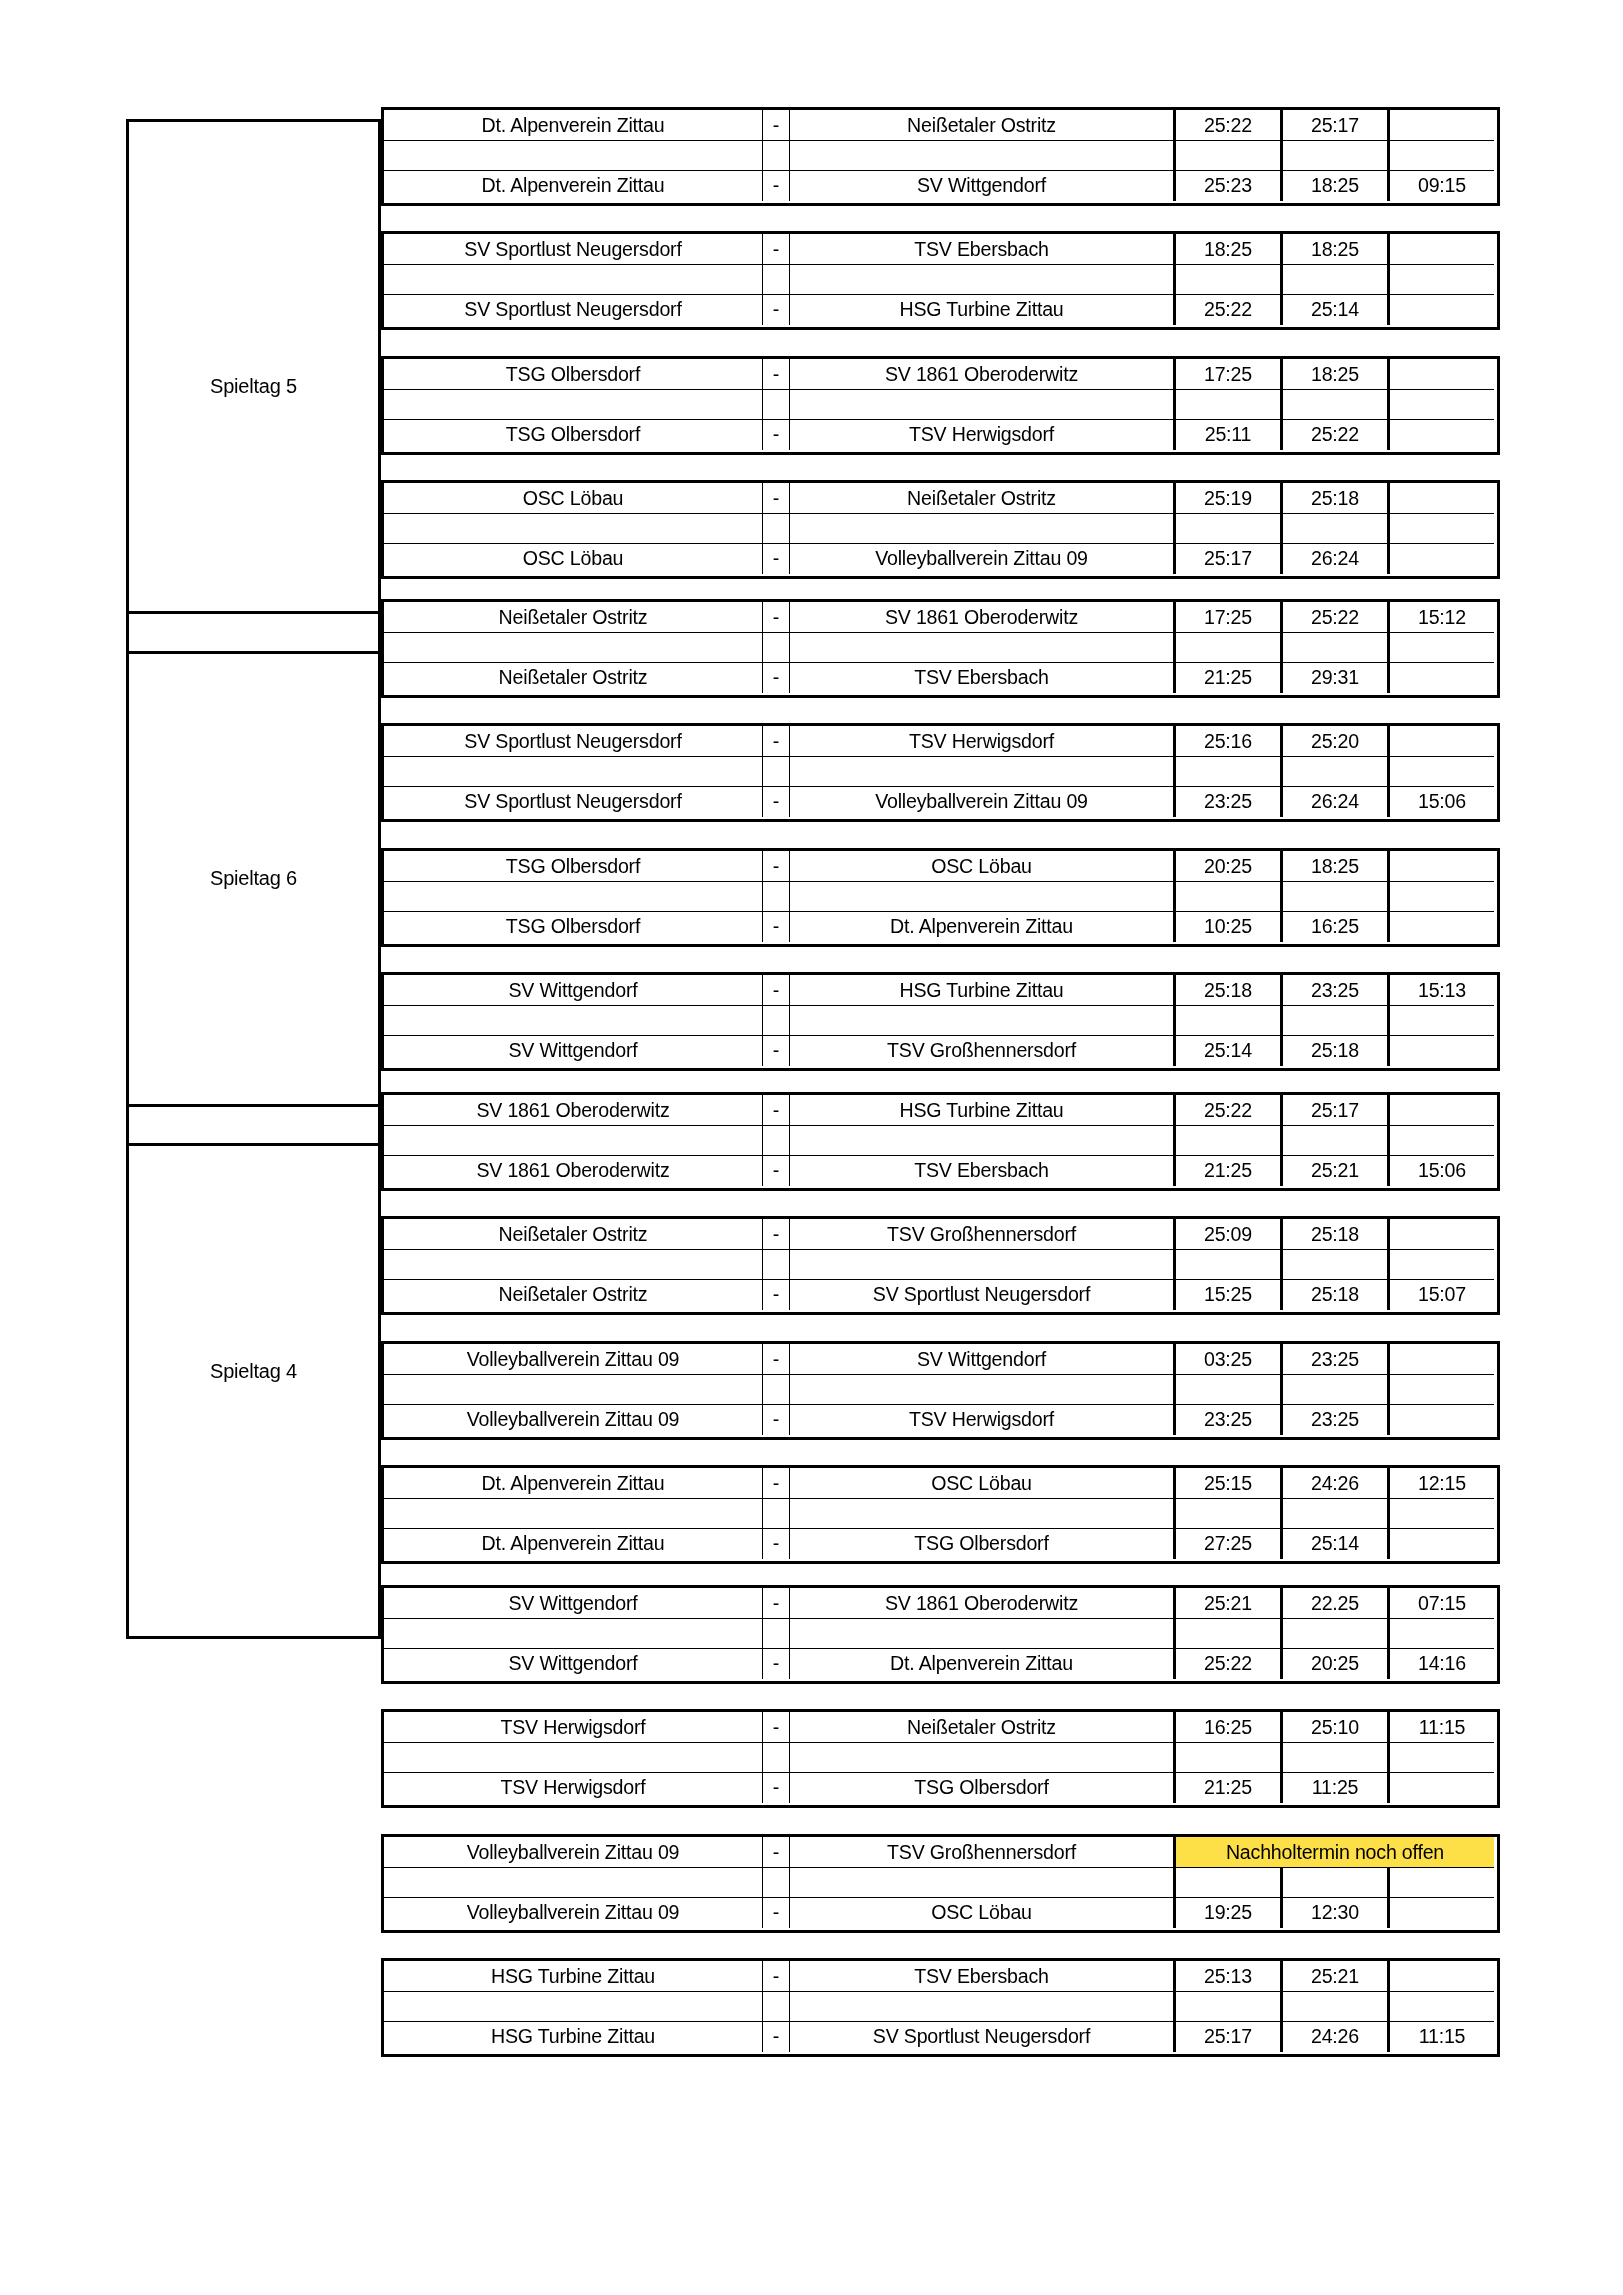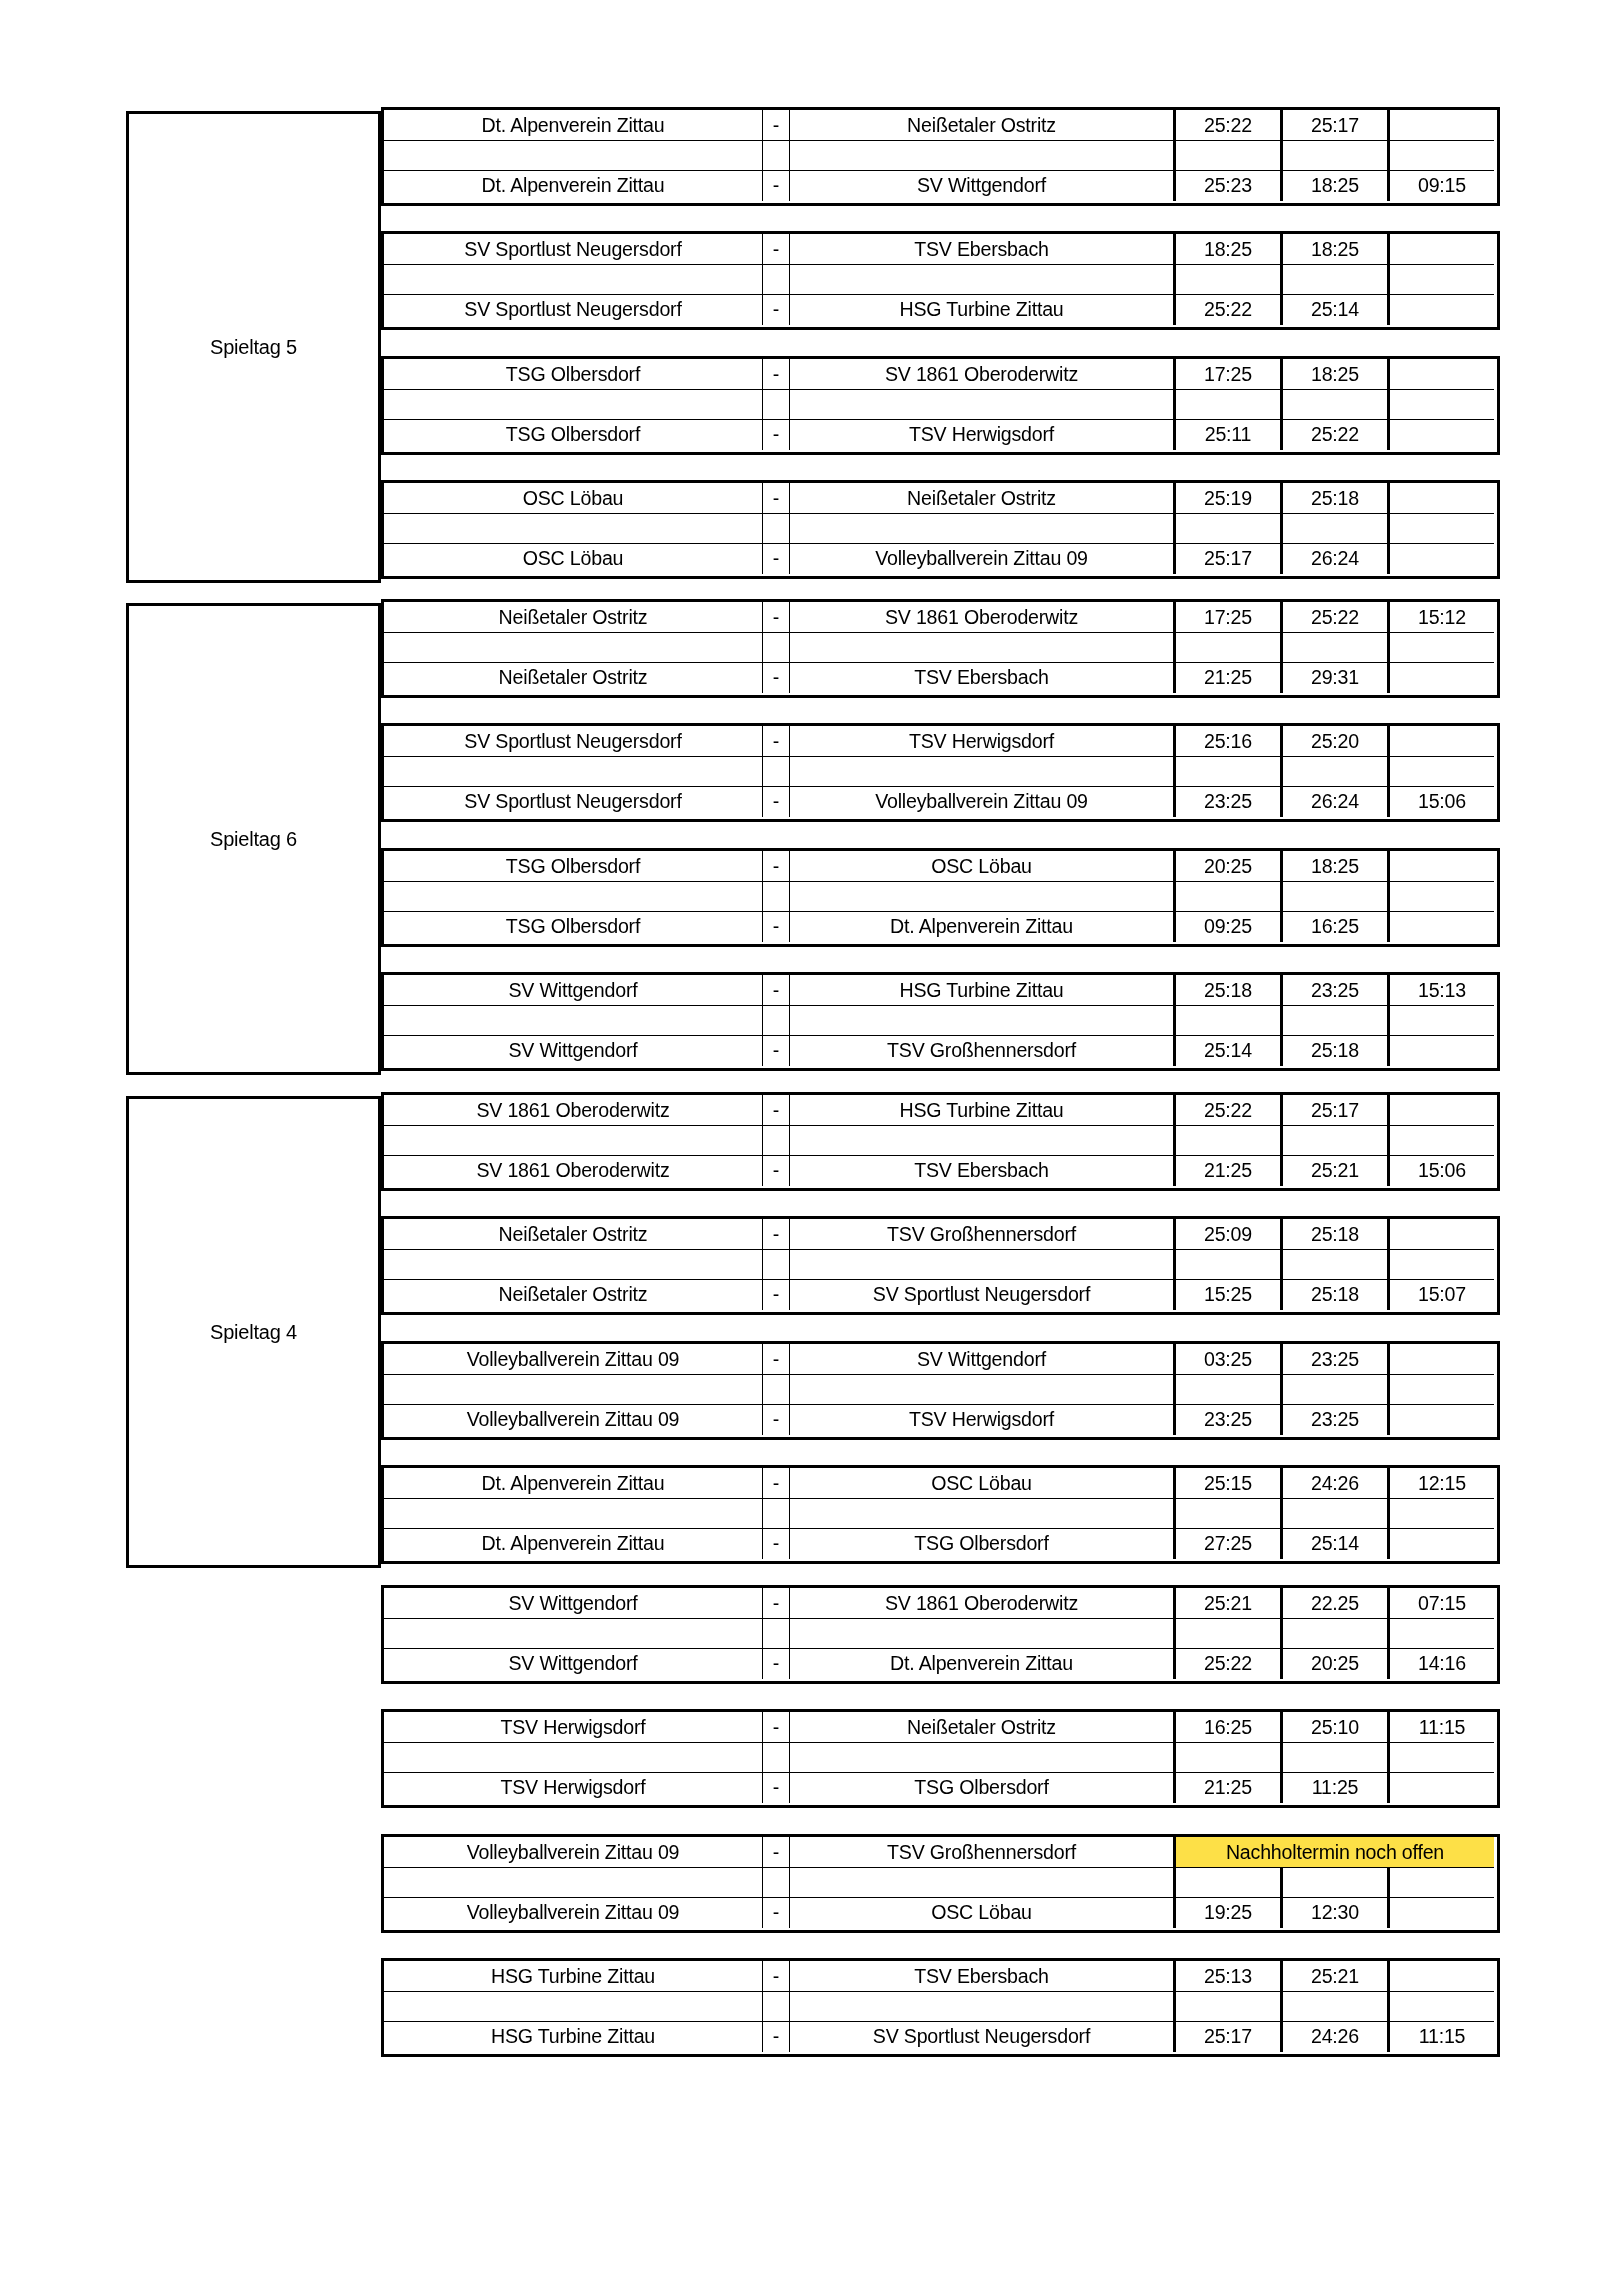--- a/index.html
+++ b/index.html
@@ -2,21 +2,21 @@
 <html style="font-size:10.5px"><head>
 <meta charset="utf-8">
 <style>
   html,body{margin:0;padding:0;}
   body{
     width:1624px;height:2295px;position:relative;background:#ffffff;
     font-family:"Liberation Sans", sans-serif;color:#000;
   }
   .block{position:absolute;left:126px;width:1374px;height:472px;}
   .label-cell{
-    position:absolute;left:0;top:4px;width:255px;height:472px;
+    position:absolute;left:0;top:12px;width:255px;height:535px;
     border:3.9px solid #000;box-sizing:border-box;
     display:flex;align-items:center;justify-content:center;
     font-size:20px;letter-spacing:-0.2px;
   }
   .pair{
     position:absolute;left:255px;width:1119px;height:99px;
     border:3.9px solid #000;box-sizing:border-box;
     display:grid;
     grid-template-columns:378px 27px 384px 107px 107px 107px;
     grid-template-rows:30px 29.5px 31px;
@@ -171,21 +171,21 @@
         <div class="c bl-thick"></div>
         <div class="c bt"></div>
         <div class="c bl-thin bt"></div>
         <div class="c bl-thin bt"></div>
         <div class="c bl-thick bt"></div>
         <div class="c bl-thick bt"></div>
         <div class="c bl-thick bt"></div>
         <div class="c  bt">TSG Olbersdorf</div>
         <div class="c bl-thin bt">-</div>
         <div class="c bl-thin bt">Dt. Alpenverein Zittau</div>
-        <div class="c bl-thick bt">09:25</div>
+        <div class="c bl-thick bt">10:25</div>
         <div class="c bl-thick bt">16:25</div>
         <div class="c bl-thick bt"></div>
       </div>
       <div class="pair" style="top: 373px;">
         <div class="c ">SV Wittgendorf</div>
         <div class="c bl-thin">-</div>
         <div class="c bl-thin">HSG Turbine Zittau</div>
         <div class="c bl-thick">25:18</div>
         <div class="c bl-thick">23:25</div>
         <div class="c bl-thick">15:13</div>

